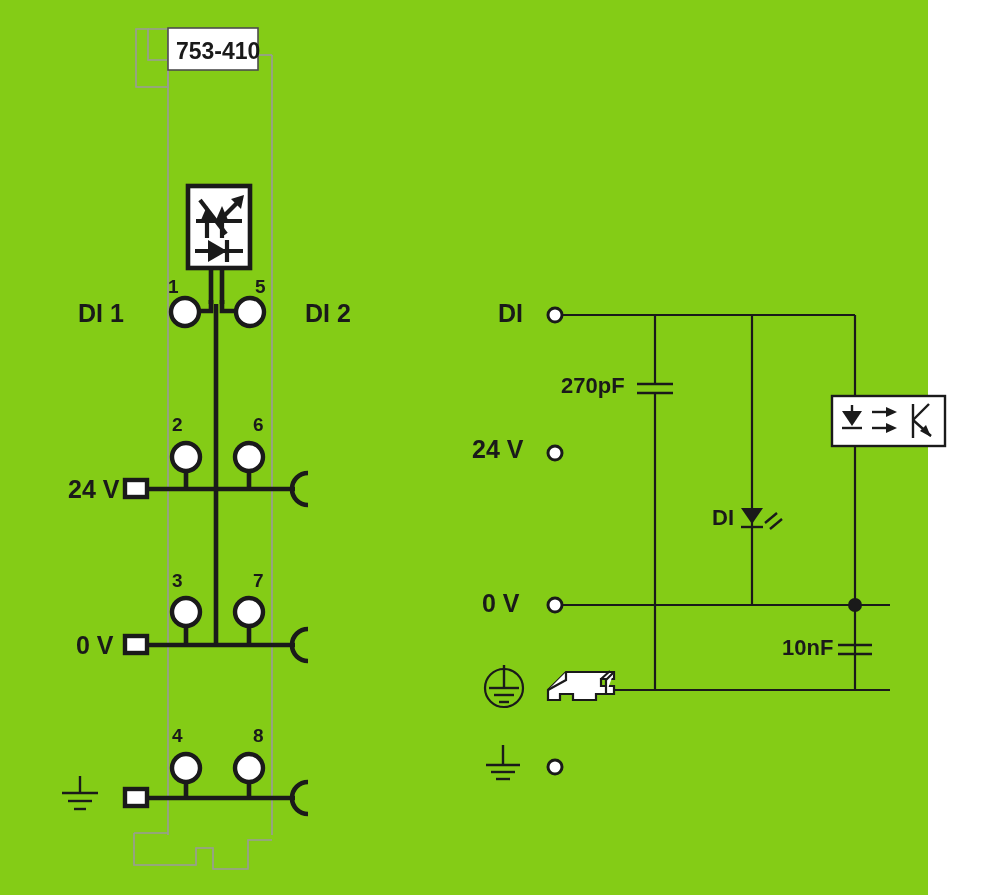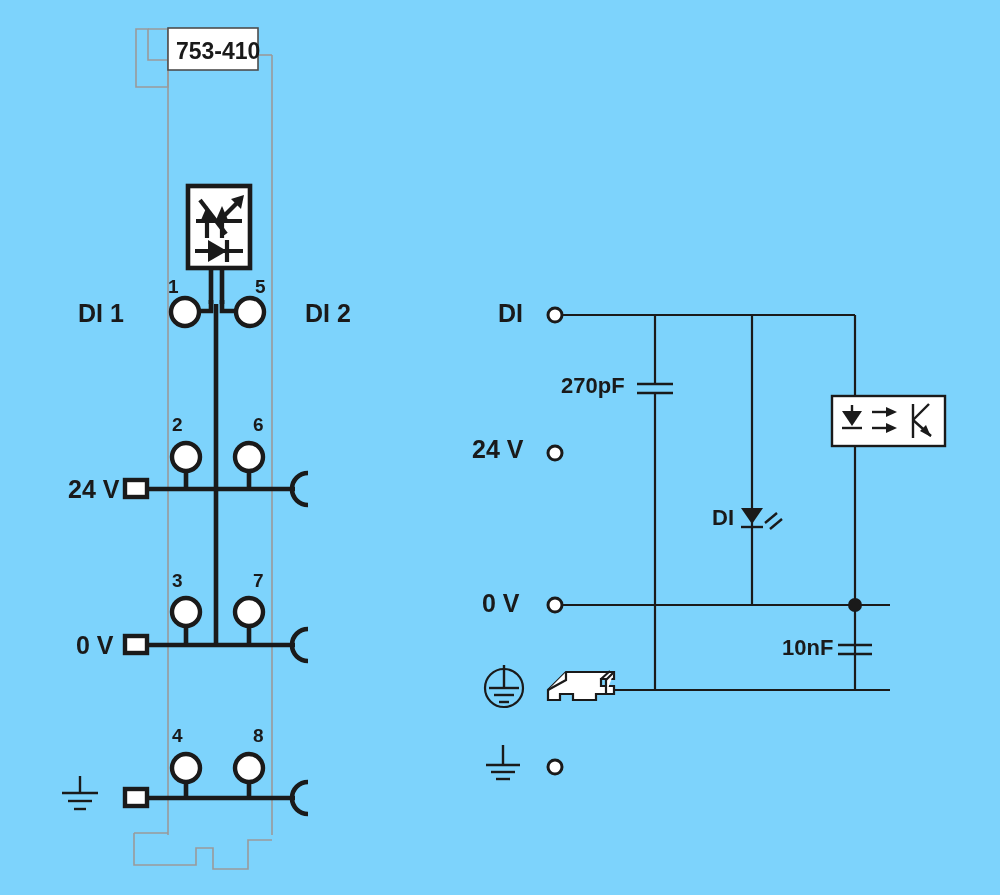--- a/index.html
+++ b/index.html
@@ -9,23 +9,23 @@
     background: #ffffff;
   }
   body {
     font-family: "Liberation Sans", sans-serif;
     width: 1000px;
     height: 895px;
     overflow: hidden;
   }
   #root {
     position: relative;
-    width: 1000px;
+    width: 928px;
     height: 895px;
-    background: #7dd3fc;
+    background: #84cc16;
   }
   svg.diagram {
     position: absolute;
     top: 0;
     left: 0;
     width: 1000px;
     height: 895px;
   }
   text {
     font-family: "Liberation Sans", sans-serif;

